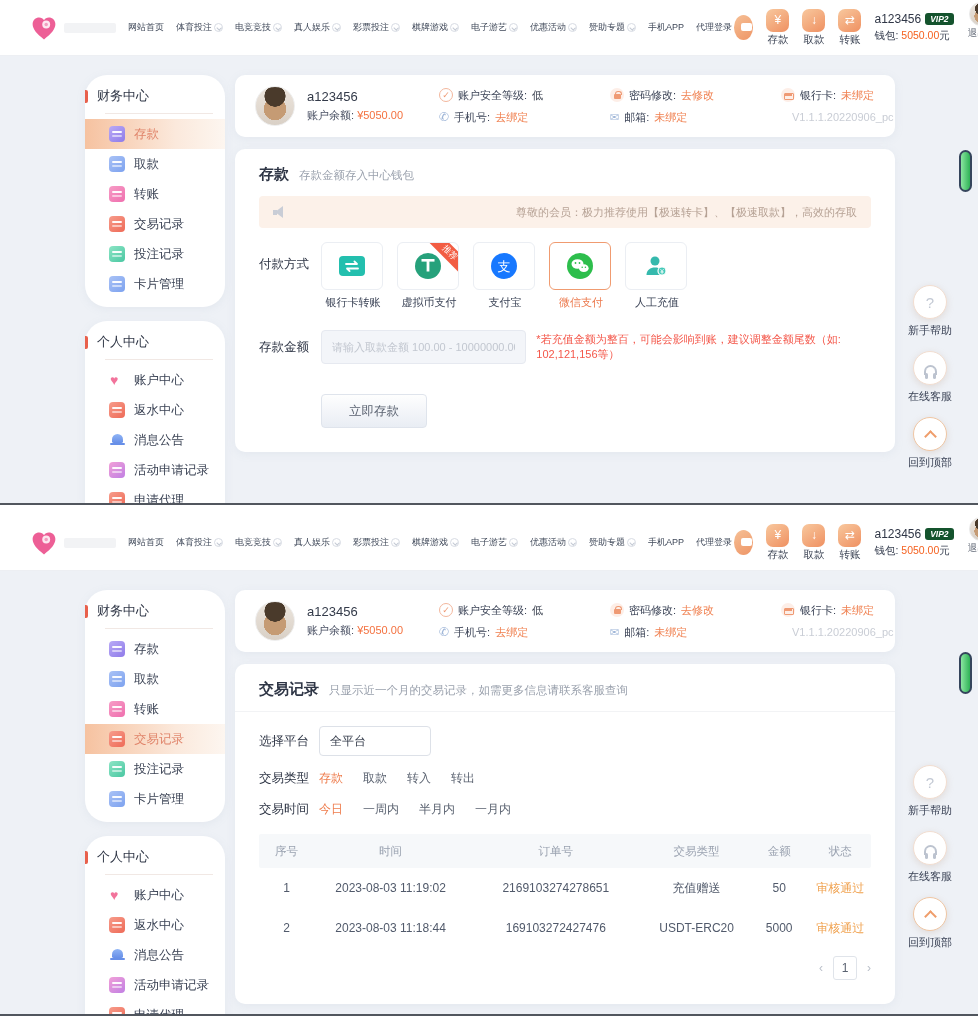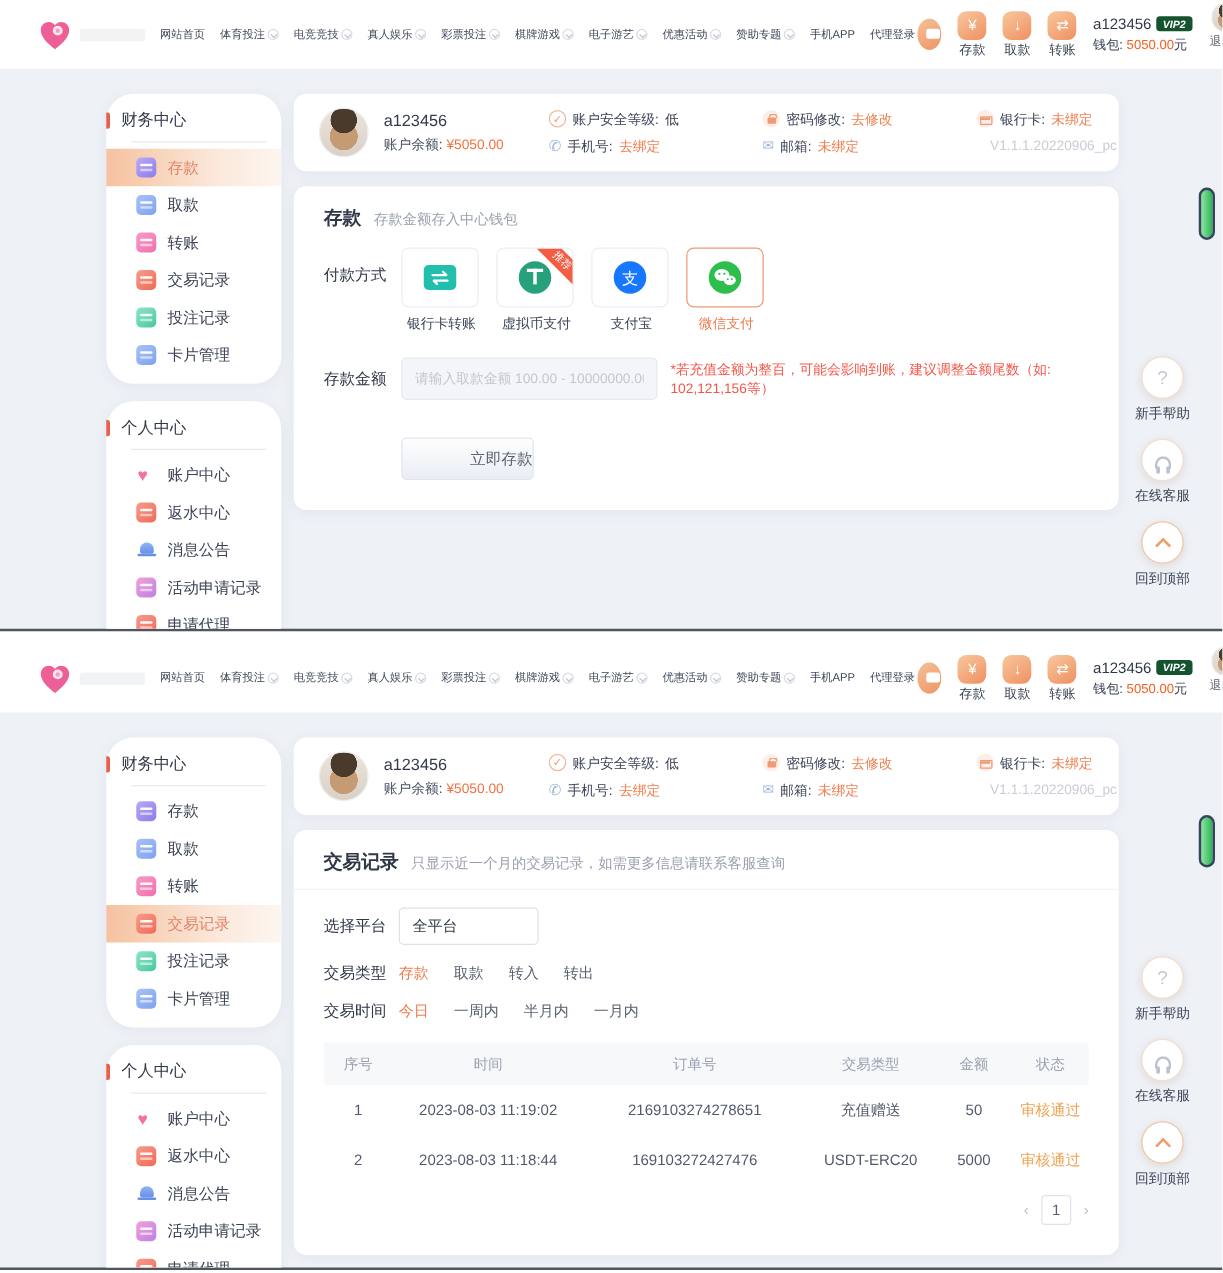--- a/index.html
+++ b/index.html
@@ -109,21 +109,21 @@
   .pay-card.sel .pay-box { border-color:#f09b70; }
   .pay-card.sel .pay-lbl { color:#ec7a4e; }
   .ribbon { position:absolute; top:3px; right:-13px; background:#f25d43; color:#fff; font-size:8.5px; transform:rotate(45deg); padding:1px 13px; }
 
   .amt-row { display:flex; align-items:center; margin-top:20px; }
   .amt-label { font-size:12.5px; color:#2f3646; width:62px; flex:none; }
   .amt-input { width:236px; height:34px; background:#f3f5f9; border:1px solid #e6e9f0; border-radius:4px; padding:0 10px; font-size:11px; color:#333; font-family:inherit; }
   .amt-input::placeholder { color:#c2c7d0; }
   .amt-note { color:#f4574a; font-size:11px; margin-left:10px; }
   .submit-btn { margin:30px 0 0 62px; width:106px; height:34px; border:1px solid #dfe4ec; border-radius:4px;
-    background:linear-gradient(180deg,#fefefe,#e9edf4); color:#5a6270; font-size:12.5px; cursor:pointer; font-family:inherit;text-align:right; }
+    background:linear-gradient(180deg,#fefefe,#e9edf4); color:#5a6270; font-size:12.5px; cursor:pointer; font-family:inherit; }
 
   .t-div { height:1px; background:#f2f3f5; margin:12px -24px 0; }
   .f-row { display:flex; align-items:center; margin-top:14px; }
   .f-label { font-size:12.5px; color:#2f3646; width:60px; flex:none; }
   .select { width:112px; height:30px; border:1px solid #dde1e8; border-radius:4px; background:#fff; display:flex; align-items:center; padding:0 10px; font-size:12px; color:#333a49; cursor:pointer; }
   .opts { display:flex; gap:20px; }
   .opt { font-size:12px; color:#5a6270; cursor:pointer; }
   .opt.sel { color:#ee7c4c; }
 
   .table { margin-top:16px; }
@@ -331,20 +331,24 @@
             </div>
           <div class="uc-cell uc-ver">V1.1.1.20220906_pc</div>
         </div>
       </div>
 
       <div class="card panel">
         <div class="p-head">
             <span class="p-title">存款</span>
             <span class="p-sub">存款金额存入中心钱包</span>
           </div>
+        <div class="notice">
+          <span class="spk"></span>
+          <span class="notice-txt">尊敬的会员：极力推荐使用【极速转卡】、【极速取款】，高效的存取</span>
+        </div>
         <div class="pay-row">
           <div class="pay-label">付款方式</div>
           <div class="pay-cards">
             <div class="pay-card">
               <div class="pay-box">
                   <svg width="30" height="24" viewBox="0 0 30 24">
                     <rect x="2" y="2" width="26" height="20" rx="4" fill="#23bfae"></rect>
                     <path d="M9 10h11l-2.6-2.6M21 14.5H10l2.6 2.6" stroke="#fff" stroke-width="1.8" fill="none" stroke-linecap="round" stroke-linejoin="round"></path>
                   </svg>
                 </div>
@@ -377,20 +381,31 @@
                     <ellipse cx="11.5" cy="12" rx="6" ry="4.8" fill="#fff"></ellipse>
                     <circle cx="9.5" cy="11" r=".9" fill="#2dbe4c"></circle>
                     <circle cx="13.5" cy="11" r=".9" fill="#2dbe4c"></circle>
                     <ellipse cx="17.8" cy="16.2" rx="4.8" ry="3.9" fill="#fff"></ellipse>
                     <circle cx="16.2" cy="15.3" r=".8" fill="#2dbe4c"></circle>
                     <circle cx="19.4" cy="15.3" r=".8" fill="#2dbe4c"></circle>
                   </svg>
                 </div>
               <div class="pay-lbl">微信支付</div>
             </div>
+            <div class="pay-card">
+              <div class="pay-box">
+                  <svg width="28" height="28" viewBox="0 0 28 28">
+                    <circle cx="13" cy="9" r="4.5" fill="#35b9ad"></circle>
+                    <path d="M4.5 23c0-5 3.8-7.5 8.5-7.5s8.5 2.5 8.5 7.5z" fill="#35b9ad"></path>
+                    <circle cx="20" cy="19" r="4" fill="#45c9b8" stroke="#fff" stroke-width="1.2"></circle>
+                    <text x="20" y="21.6" text-anchor="middle" font-size="6.5" fill="#fff">¥</text>
+                  </svg>
+                </div>
+              <div class="pay-lbl">人工充值</div>
+            </div>
           </div>
         </div>
         <div class="amt-row">
           <div class="amt-label">存款金额</div>
           <input class="amt-input" placeholder="请输入取款金额 100.00 - 10000000.00" style="">
           <span class="amt-note">*若充值金额为整百，可能会影响到账，建议调整金额尾数（如: 102,121,156等）</span>
         </div>
         <button class="submit-btn">立即存款</button>
       </div>
     </main>

